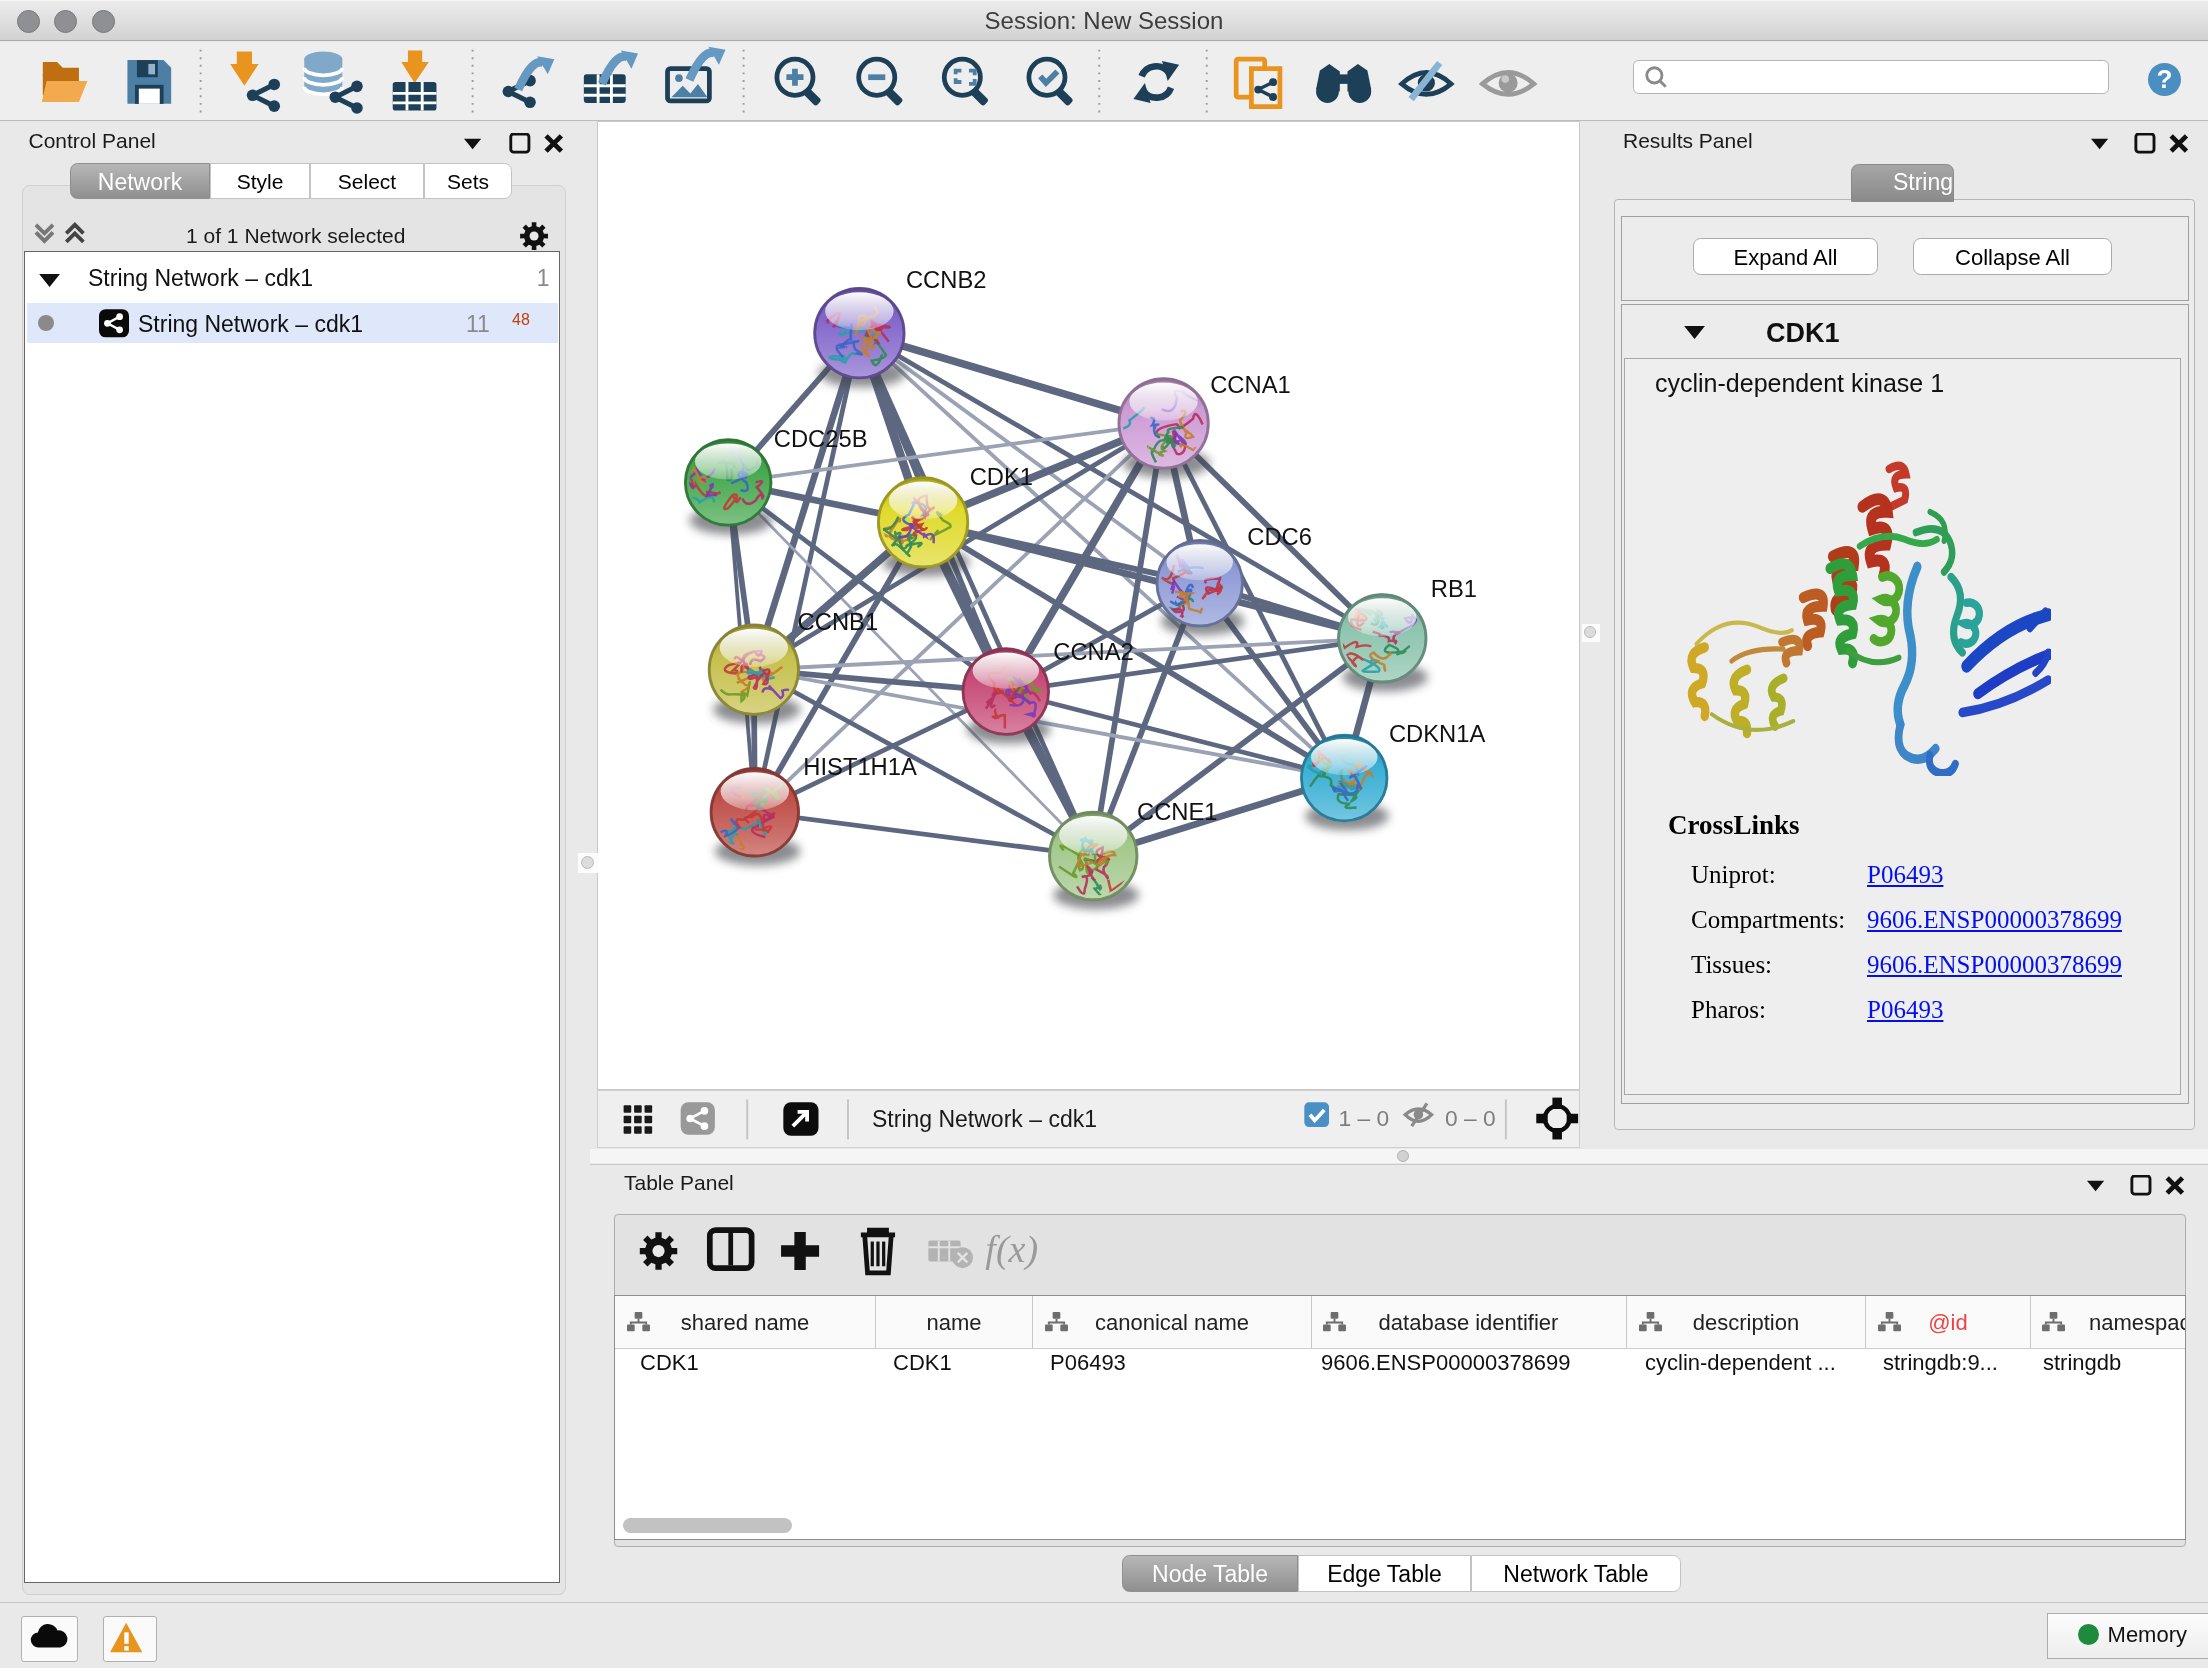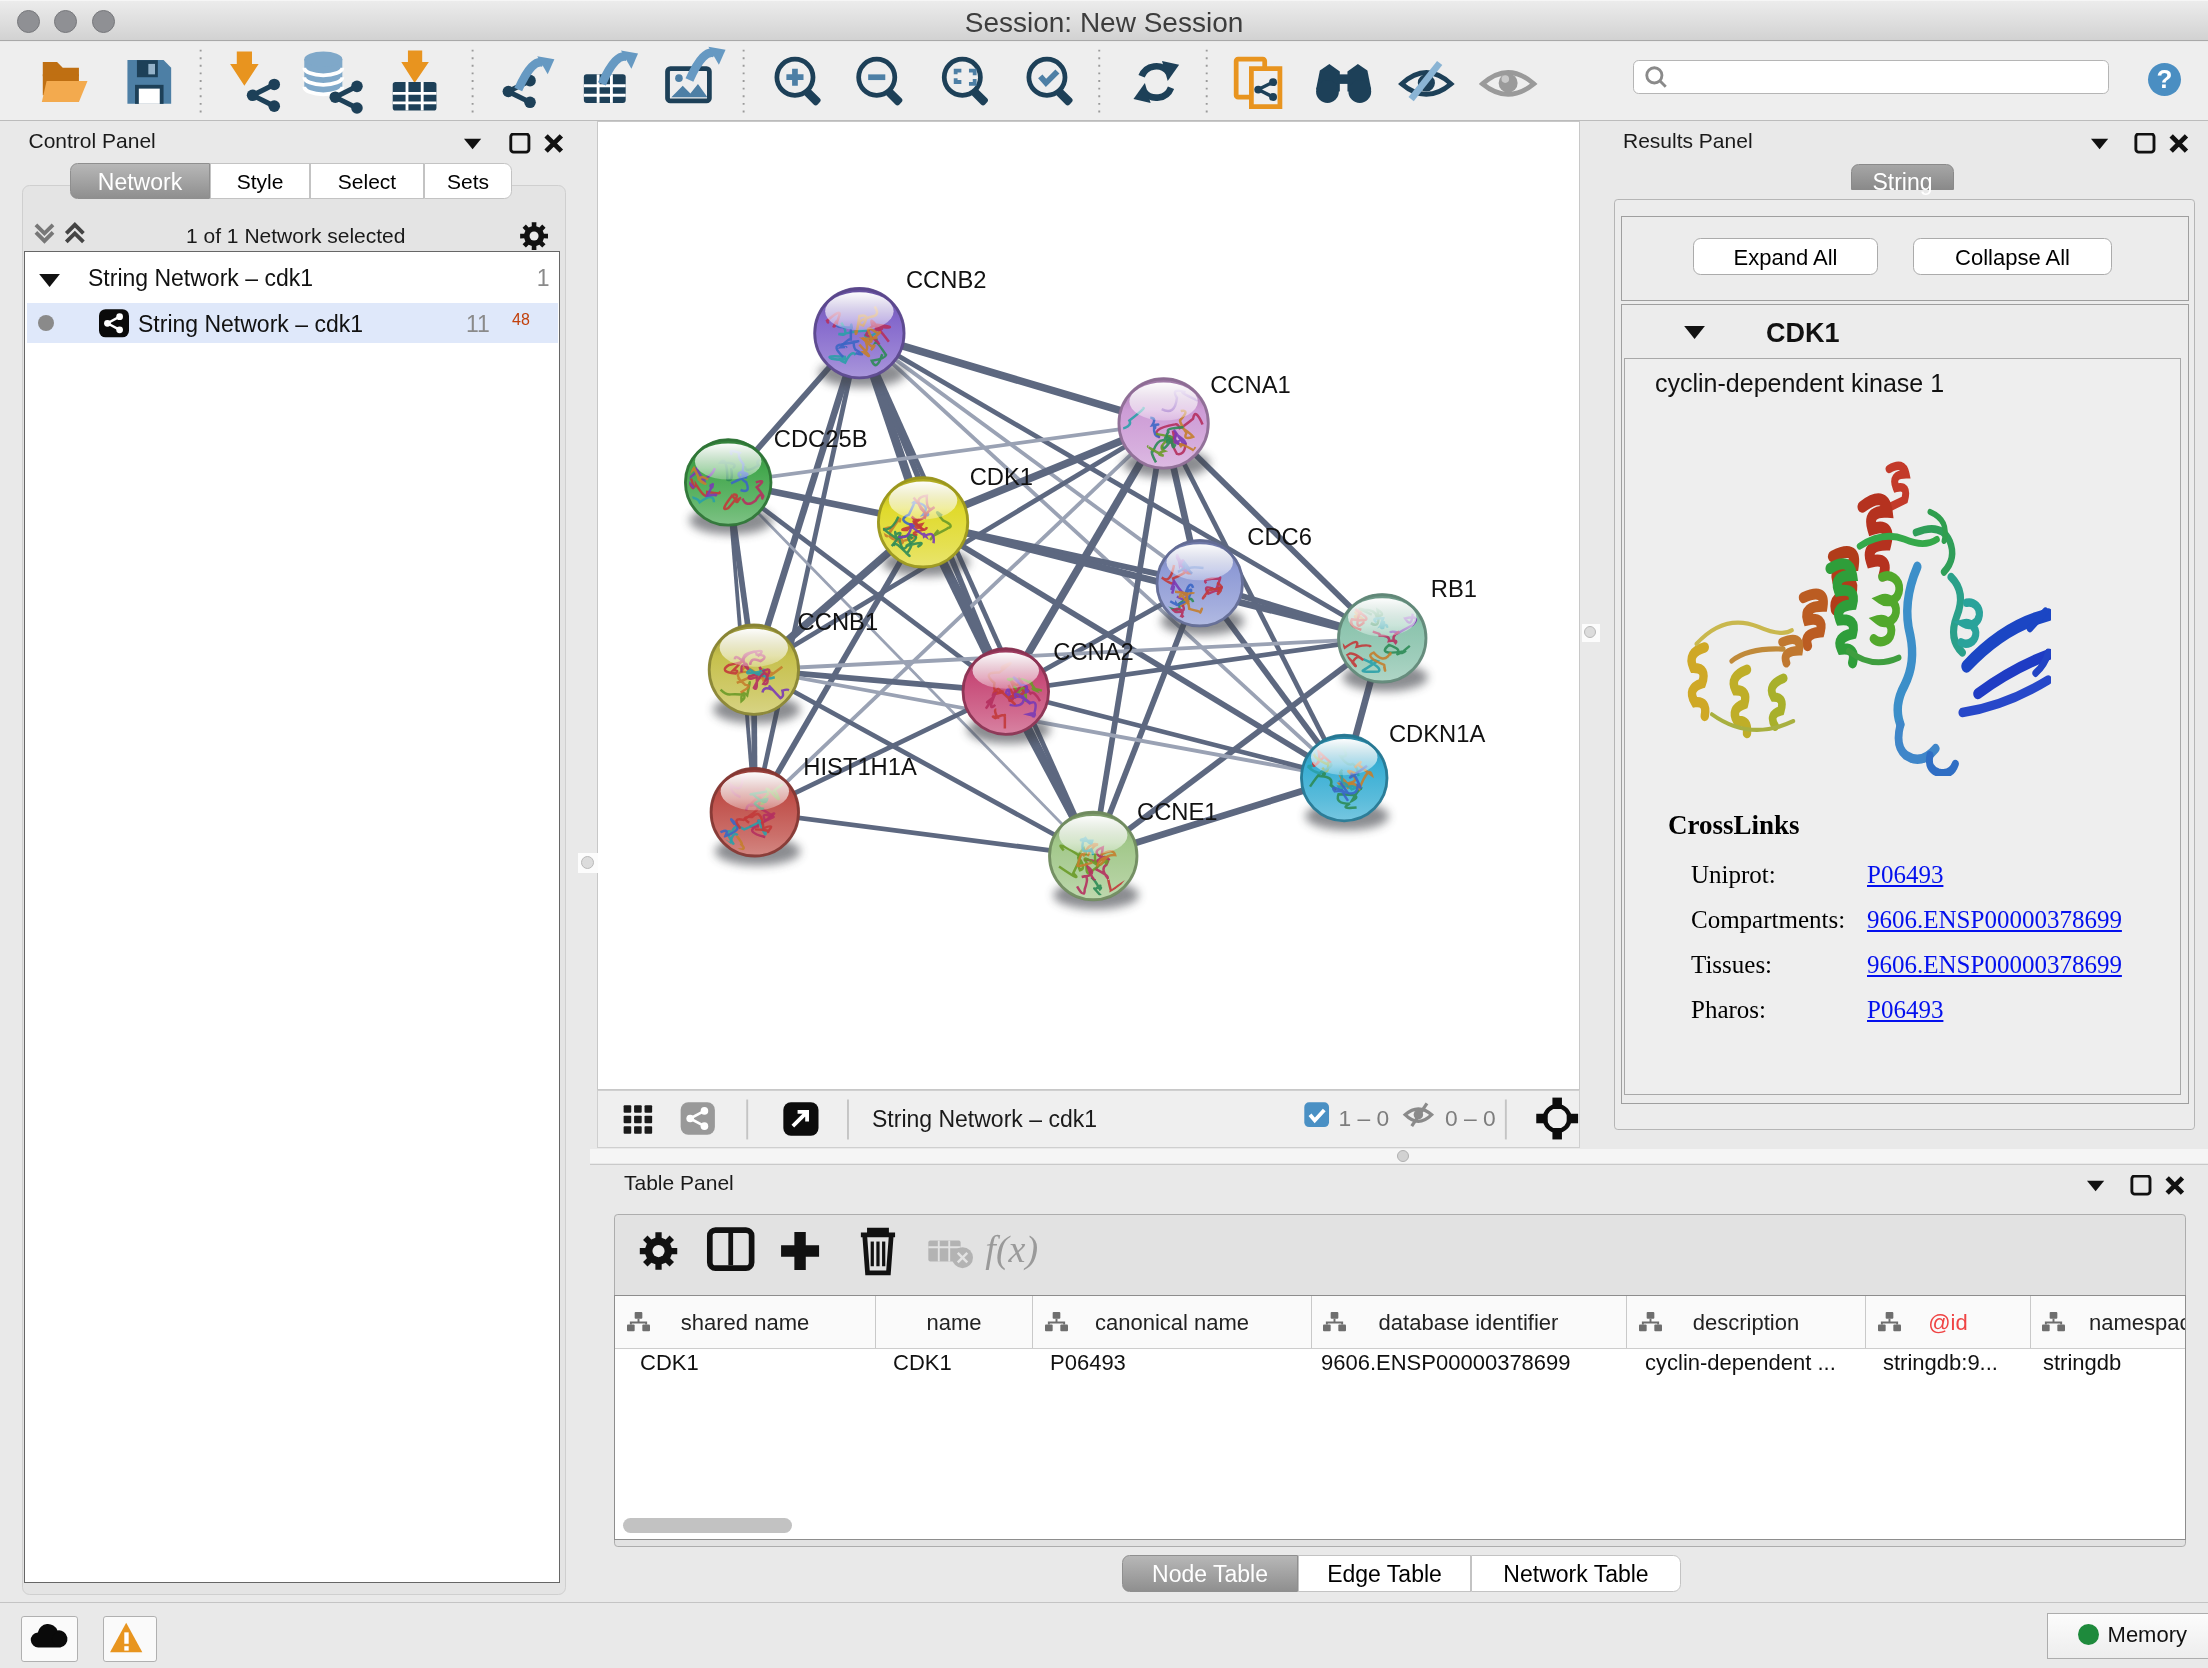--- a/index.html
+++ b/index.html
@@ -6,21 +6,21 @@
 .panel-title{font-size:21px;color:#1a1a1a}
 svg{display:block}
 .tab{position:absolute;border:1px solid #c3c3c3;background:#fff;color:#000;text-align:center;font-size:21px}
 .tabsel{background:linear-gradient(#b7b7b7,#8f8f8f);color:#fff;border-color:#8f8f8f}
 a{color:#0310ee;text-decoration:underline}
 </style></head><body>
 <div class="abs" style="left:0;top:0;width:2208px;height:41px;background:linear-gradient(#ececec,#d2d2d2);border-bottom:1px solid #a9a9a9;border-top:1px solid #f6f6f6">
 <div class="abs" style="left:17px;top:8.6px;width:23px;height:23px;border-radius:50%;background:#8f9094;border:1px solid #77787c"></div>
 <div class="abs" style="left:54px;top:8.6px;width:23px;height:23px;border-radius:50%;background:#8f9094;border:1px solid #77787c"></div>
 <div class="abs" style="left:92px;top:8.6px;width:23px;height:23px;border-radius:50%;background:#8f9094;border:1px solid #77787c"></div>
-<div style="text-align:center;font-size:28px;color:#3d3d3d;padding-top:5.7px">Session: New Session</div>
+<div style="text-align:center;font-size:24px;color:#3d3d3d;padding-top:5.7px">Session: New Session</div>
 </div>
 <div class="abs" style="left:0;top:42px;width:2208px;height:79px;background:#eeeeee;border-bottom:1px solid #bcbcbc"></div>
 <svg class="abs" style="left:0;top:42px" width="2208" height="79" viewBox="0 0 2322 83">
     <g transform="translate(70,42)">
       <path d="M-25 -21 h15 l6 6 h17 v9 h-38 Z" fill="#bf6f12"></path>
       <path d="M-25 -8 h38 v22 h-38 Z" fill="#bf6f12"></path>
       <path d="M-21 -1 h43 l-9 22 h-39 Z" fill="#f3aa4e"></path>
     </g>
     <g transform="translate(157,42)">
       <path d="M-23 -23 h38 l8 8 v38 h-46 Z" fill="#4d7fa5"></path>
@@ -668,21 +668,21 @@
 <div class="abs" style="left:1584px;top:626px;width:12.4px;height:12.4px;border-radius:50%;background:#dcdcdc;border:1px solid #b9b9b9"></div>
 <div class="abs" style="left:590px;top:1149px;width:1619px;height:14.3px;background:#f5f5f5"></div>
 <div class="abs" style="left:1397px;top:1150px;width:12.4px;height:12.4px;border-radius:50%;background:#d2d2d2;border:1px solid #b0b0b0"></div>
 <div class="abs panel-title" style="left:1623px;top:129px">Results Panel</div>
 <svg class="abs" style="left:2091px;top:133px" width="105" height="21" viewBox="0 0 110 22">
 <path d="M0 6 l9 11 l9 -11 Z" fill="#111"></path>
 <rect x="47" y="1" width="19" height="19" rx="3" fill="none" stroke="#111" stroke-width="3"></rect>
 <path d="M84 3 l16 16 M100 3 l-16 16" stroke="#111" stroke-width="5"></path>
 </svg>
 <div class="abs" style="left:1614px;top:199px;width:581px;height:931px;background:#ececec;border:1px solid #b5b5b5;border-radius:3.8px"></div>
-<div class="abs" style="left:1851px;top:164px;width:103px;height:26px;background:linear-gradient(#a6a6a6,#8a8a8a);border:1px solid #8a8a8a;border-radius:7.6px 7.6px 0 0;color:#fff;font-size:23px;text-align:center;line-height:35px">String</div>
+<div class="abs" style="left:1851px;top:164px;width:103px;height:38px;background:linear-gradient(#a6a6a6,#8a8a8a);border:1px solid #8a8a8a;border-radius:7.6px 7.6px 0 0;color:#fff;font-size:23px;text-align:right;line-height:35px">String</div>
 <div class="abs" style="left:1621px;top:216px;width:568px;height:85px;background:#ececec;border:1px solid #9f9f9f"></div>
 <div class="abs" style="left:1693px;top:238px;width:185px;height:37px;background:#fff;border:1px solid #ababab;border-radius:7.6px;font-size:22px;text-align:center;line-height:37px">Expand All</div>
 <div class="abs" style="left:1913px;top:238px;width:199px;height:37px;background:#fff;border:1px solid #ababab;border-radius:7.6px;font-size:22px;text-align:center;line-height:37px">Collapse All</div>
 <div class="abs" style="left:1621px;top:304px;width:568px;height:800px;background:#ececec;border:1px solid #9f9f9f"></div>
 <svg class="abs" style="left:1683px;top:324px" width="25" height="17" viewBox="0 0 26 18">
     <path d="M1 2 h22 l-11 14 Z" fill="#111"></path>
   </svg>
 <div class="abs" style="left:1766px;top:318px;font-size:27px;font-weight:bold;color:#111">CDK1</div>
 <div class="abs" style="left:1624px;top:358px;width:557px;height:737px;background:#eeeeee;border:1px solid #a8a8a8"></div>
 <div class="abs" style="left:1655px;top:369px;font-size:25px;color:#111">cyclin-dependent kinase 1</div>

